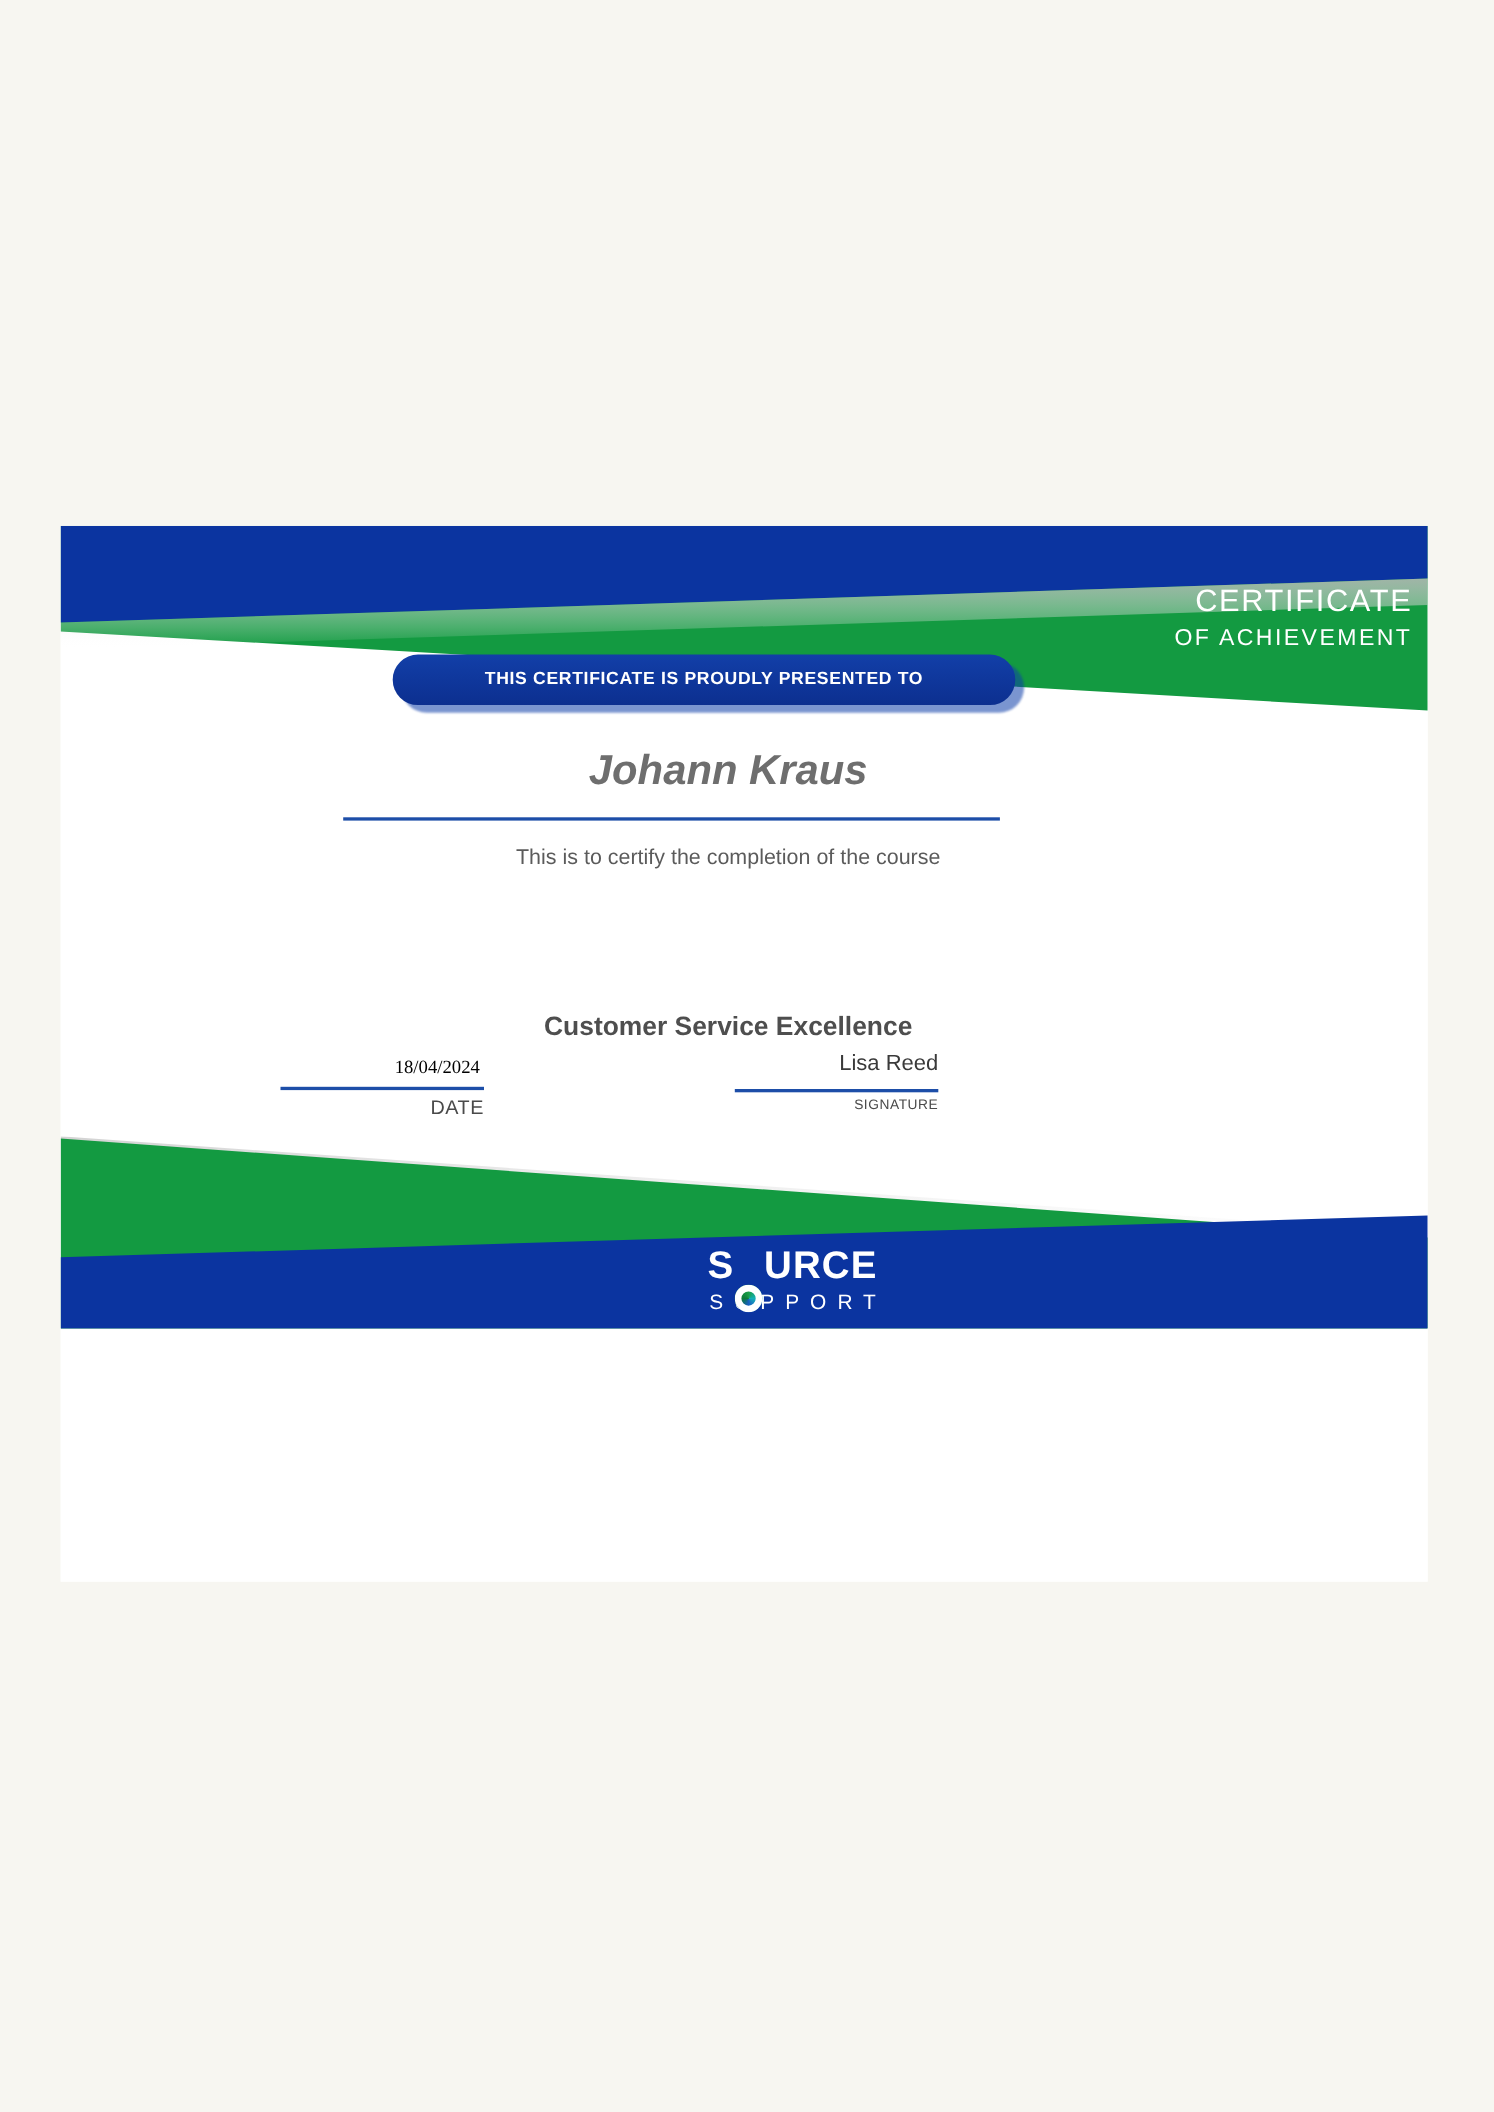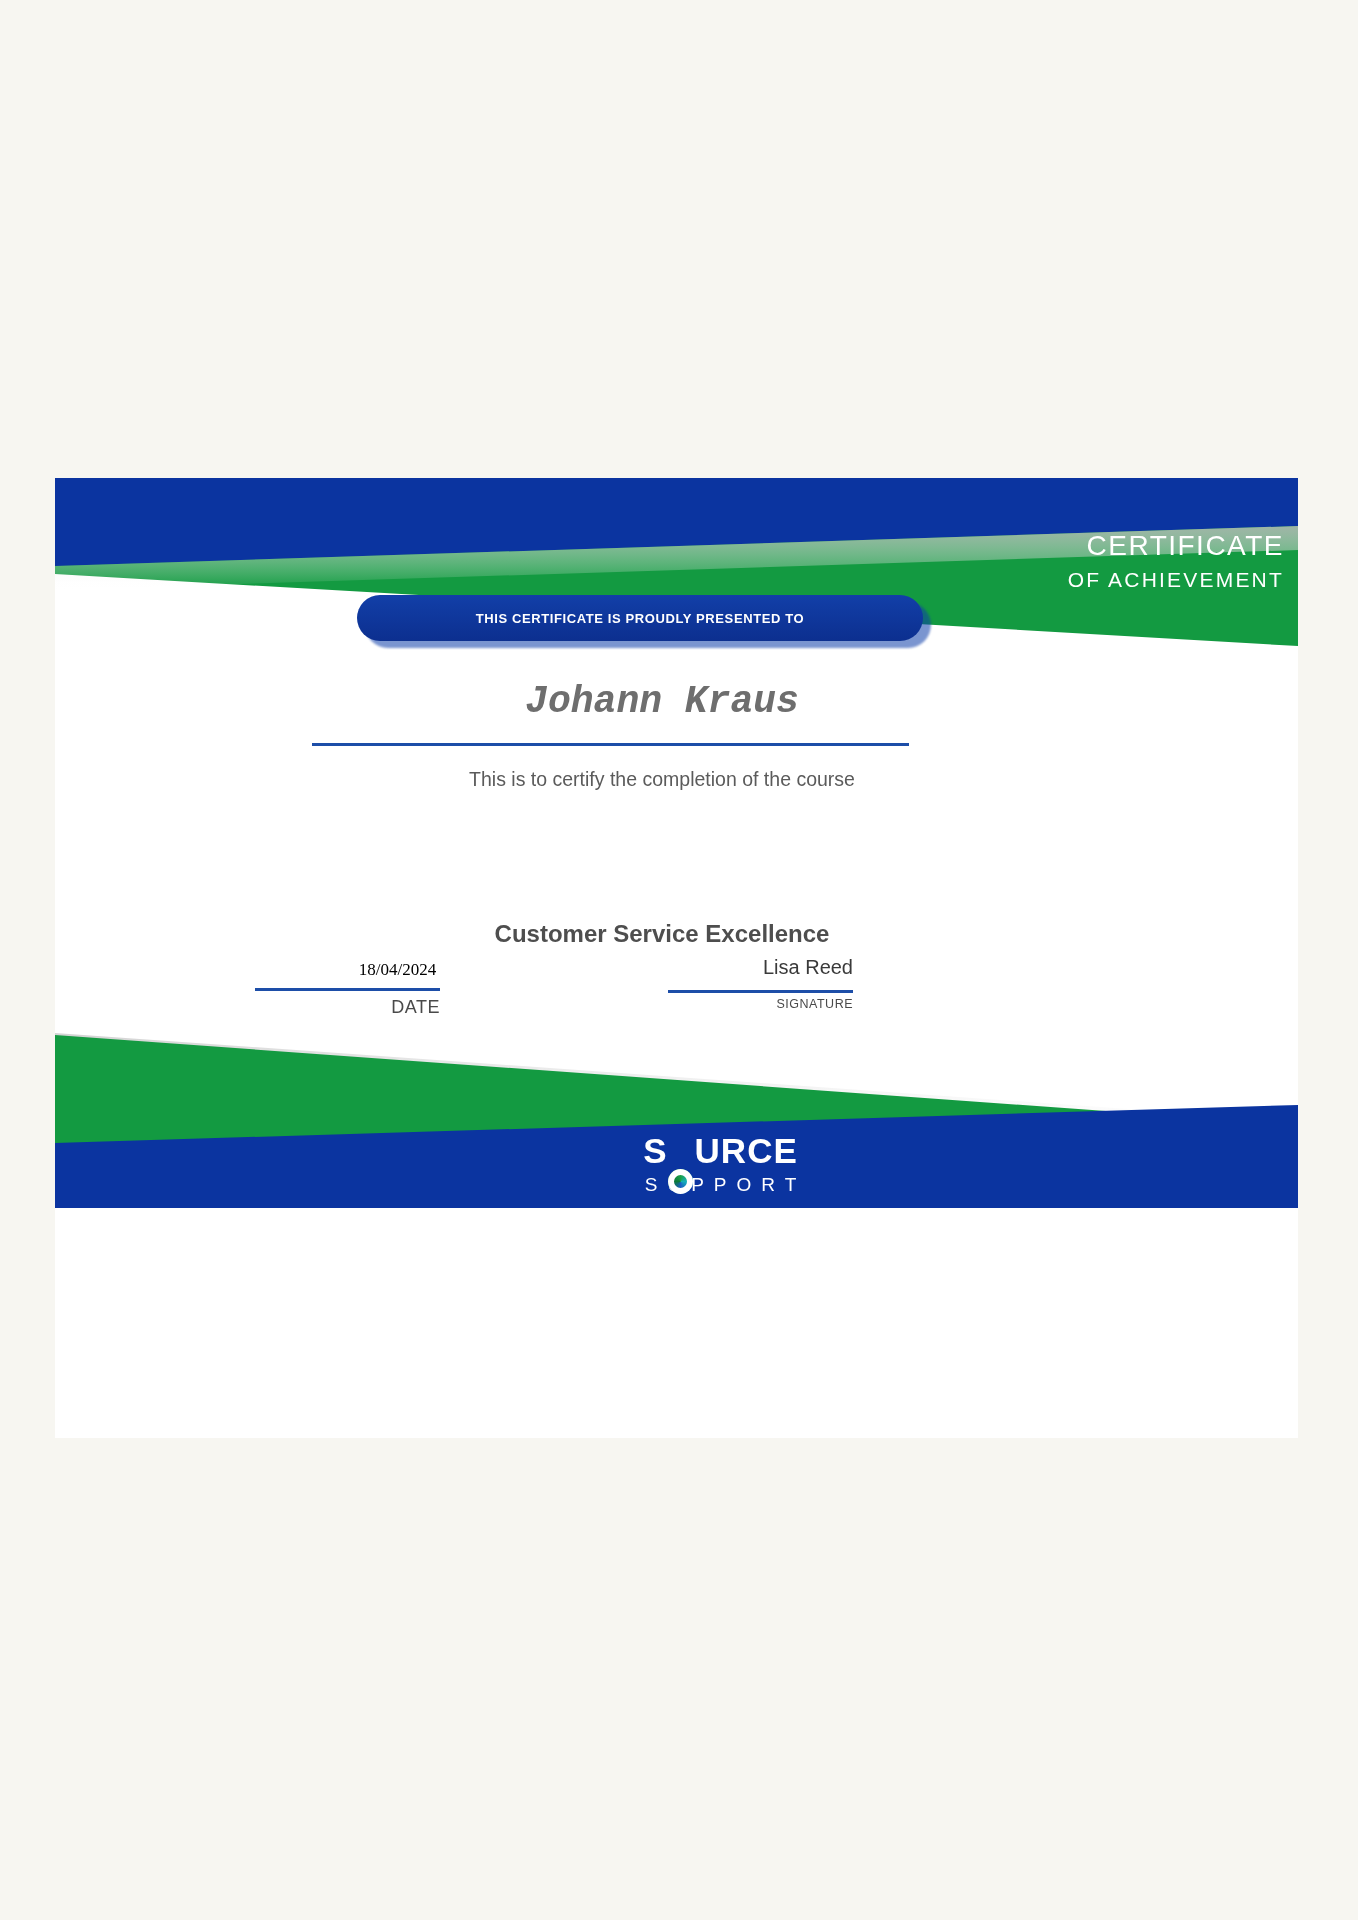--- a/index.html
+++ b/index.html
@@ -80,40 +80,40 @@
   }
   .pill {
     position: absolute;
     left: 302px;
     top: 117px;
     width: 566px;
     height: 46px;
     background: linear-gradient(#123fa8, #0c2f8f);
     border-radius: 23px;
     color: #ffffff;
-    font-size: 13px;
+    font-size: 16px;
     font-weight: bold;
     letter-spacing: .6px;
     display: flex;
     align-items: center;
     justify-content: center;
   }
 
   
   .recipient {
     position: absolute;
     left: 207px;
     top: 202px;
     width: 800px;
     text-align: center;
     font-size: 38px;
     font-style: italic;
     font-weight: bold;
     color: #6e6e6e;
-    font-family: Liberation Mono, monospace;
+    font-family: Liberation Sans, sans-serif;
   }
   .recipient-rule {
     position: absolute;
     left: 257px;
     top: 265px;
     width: 597px;
     height: 3px;
     background: #1d4ea8;
   }
 

